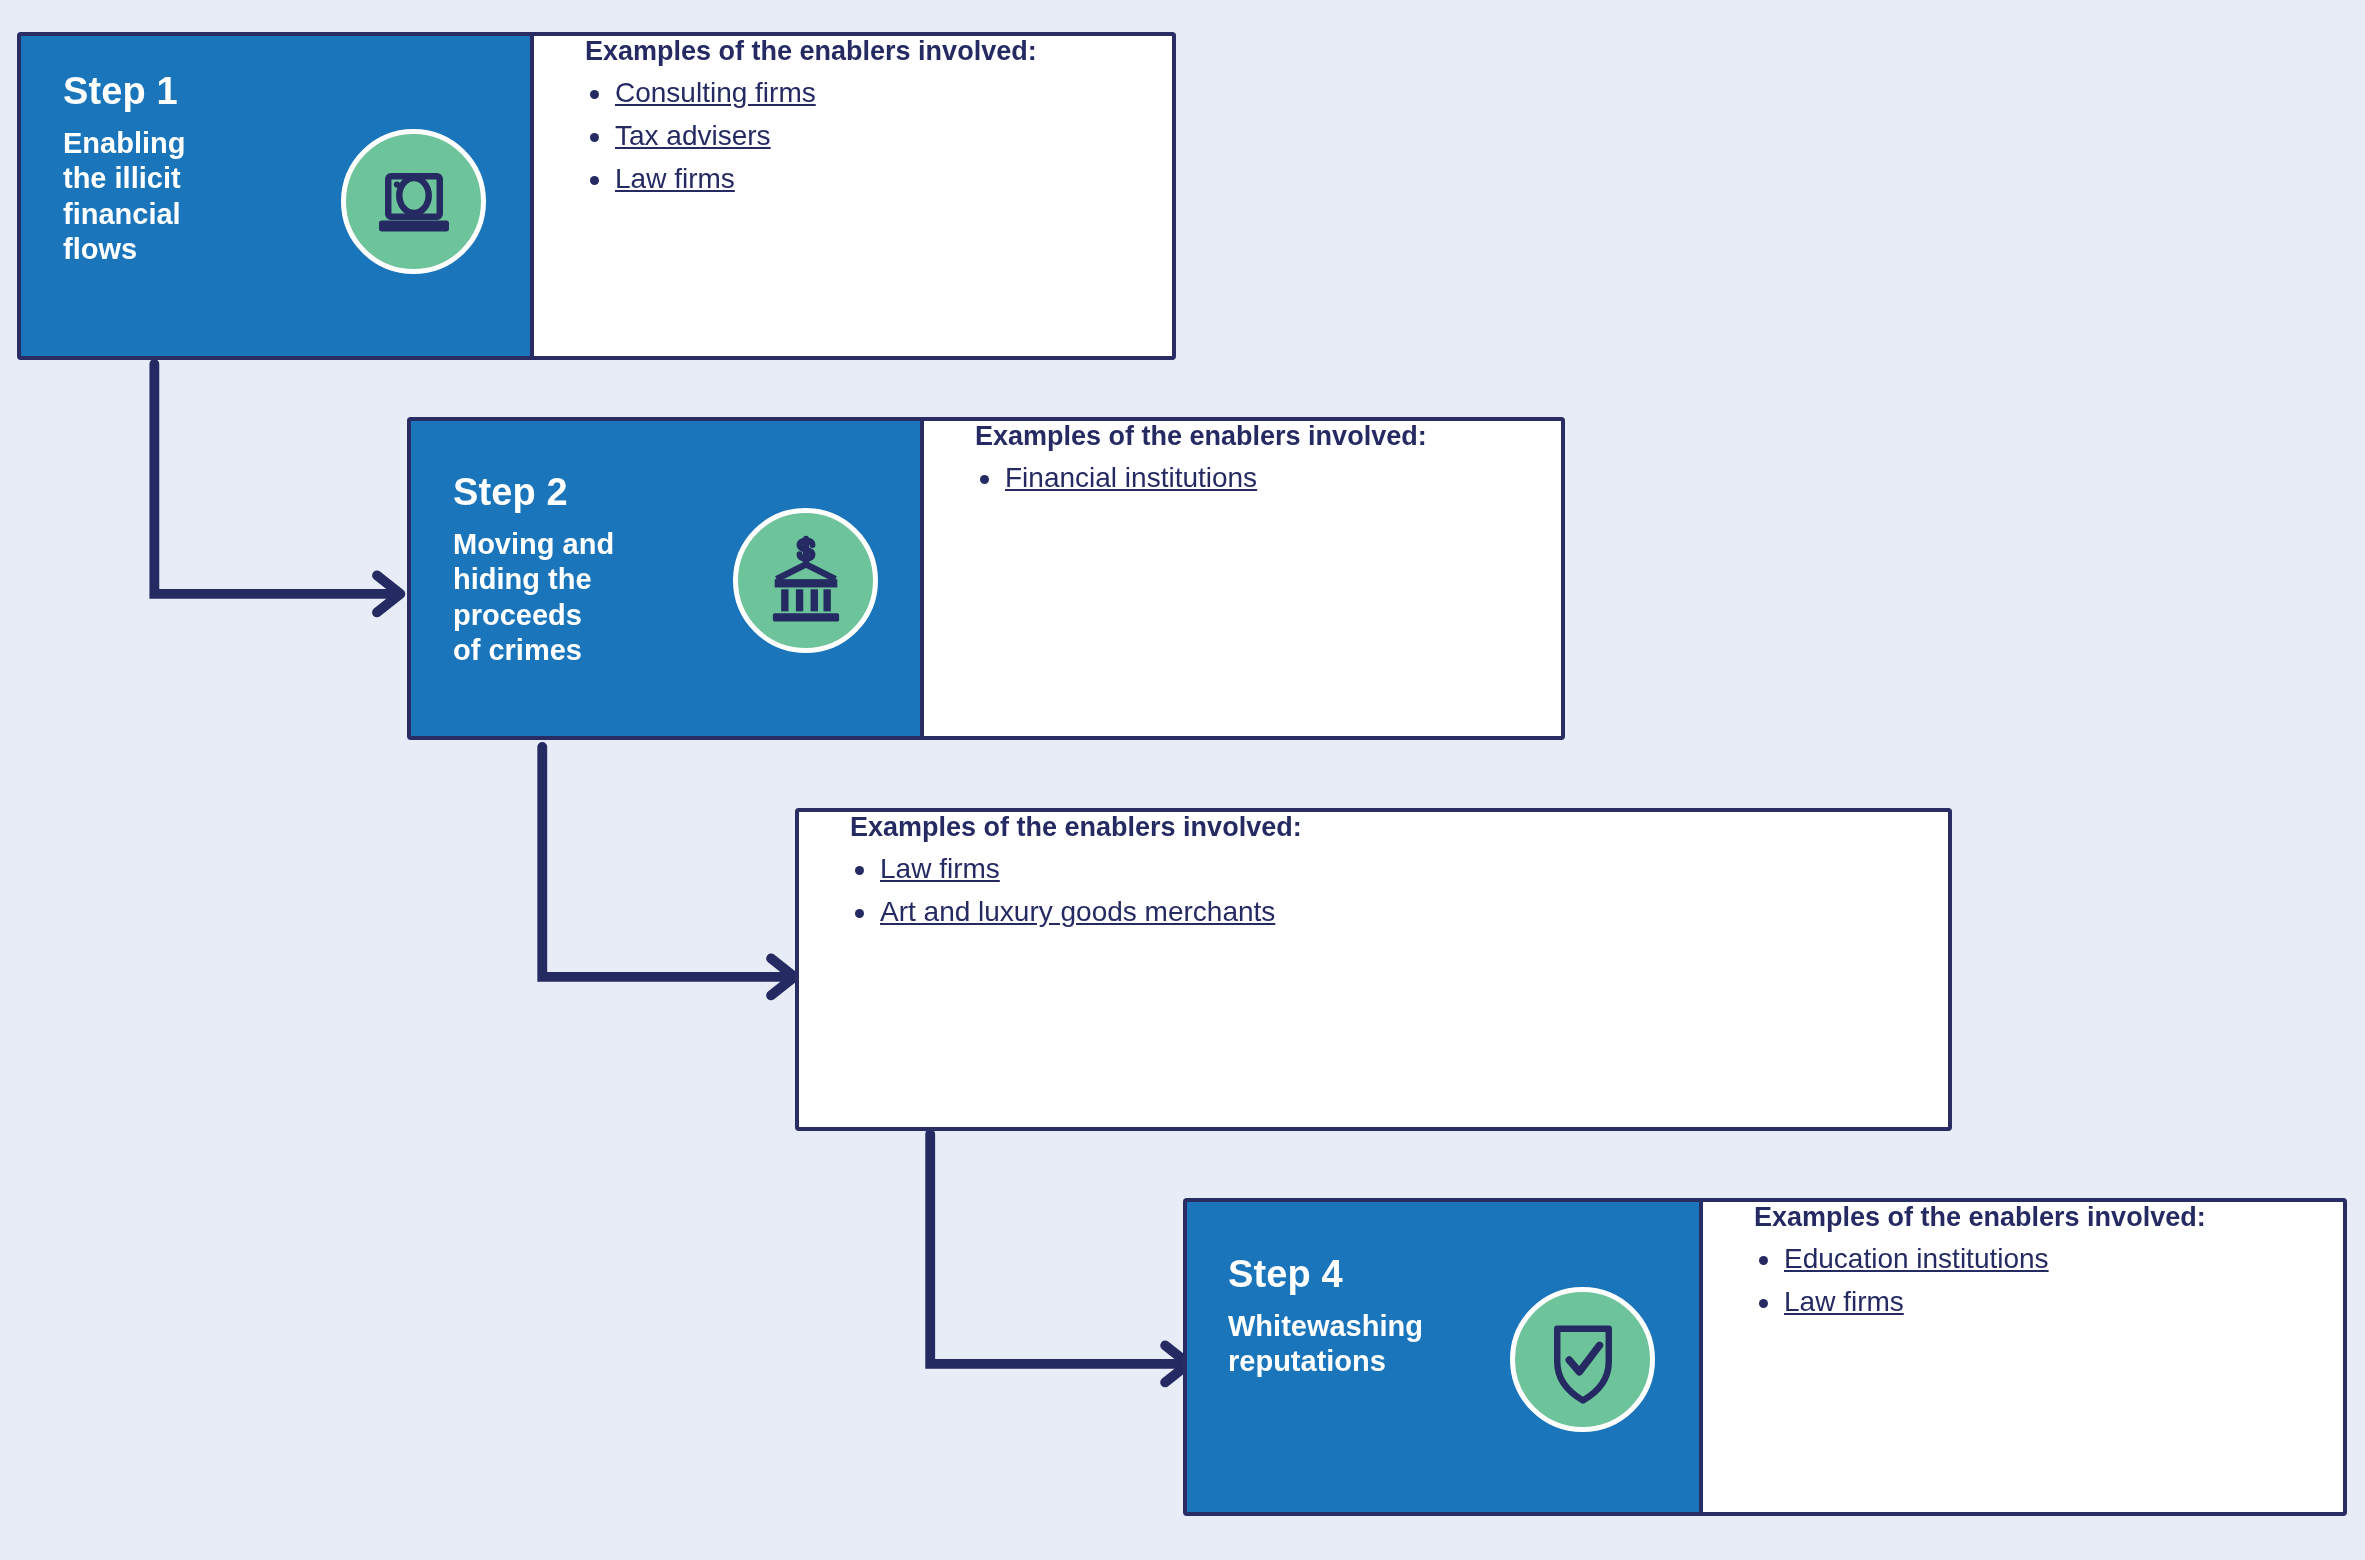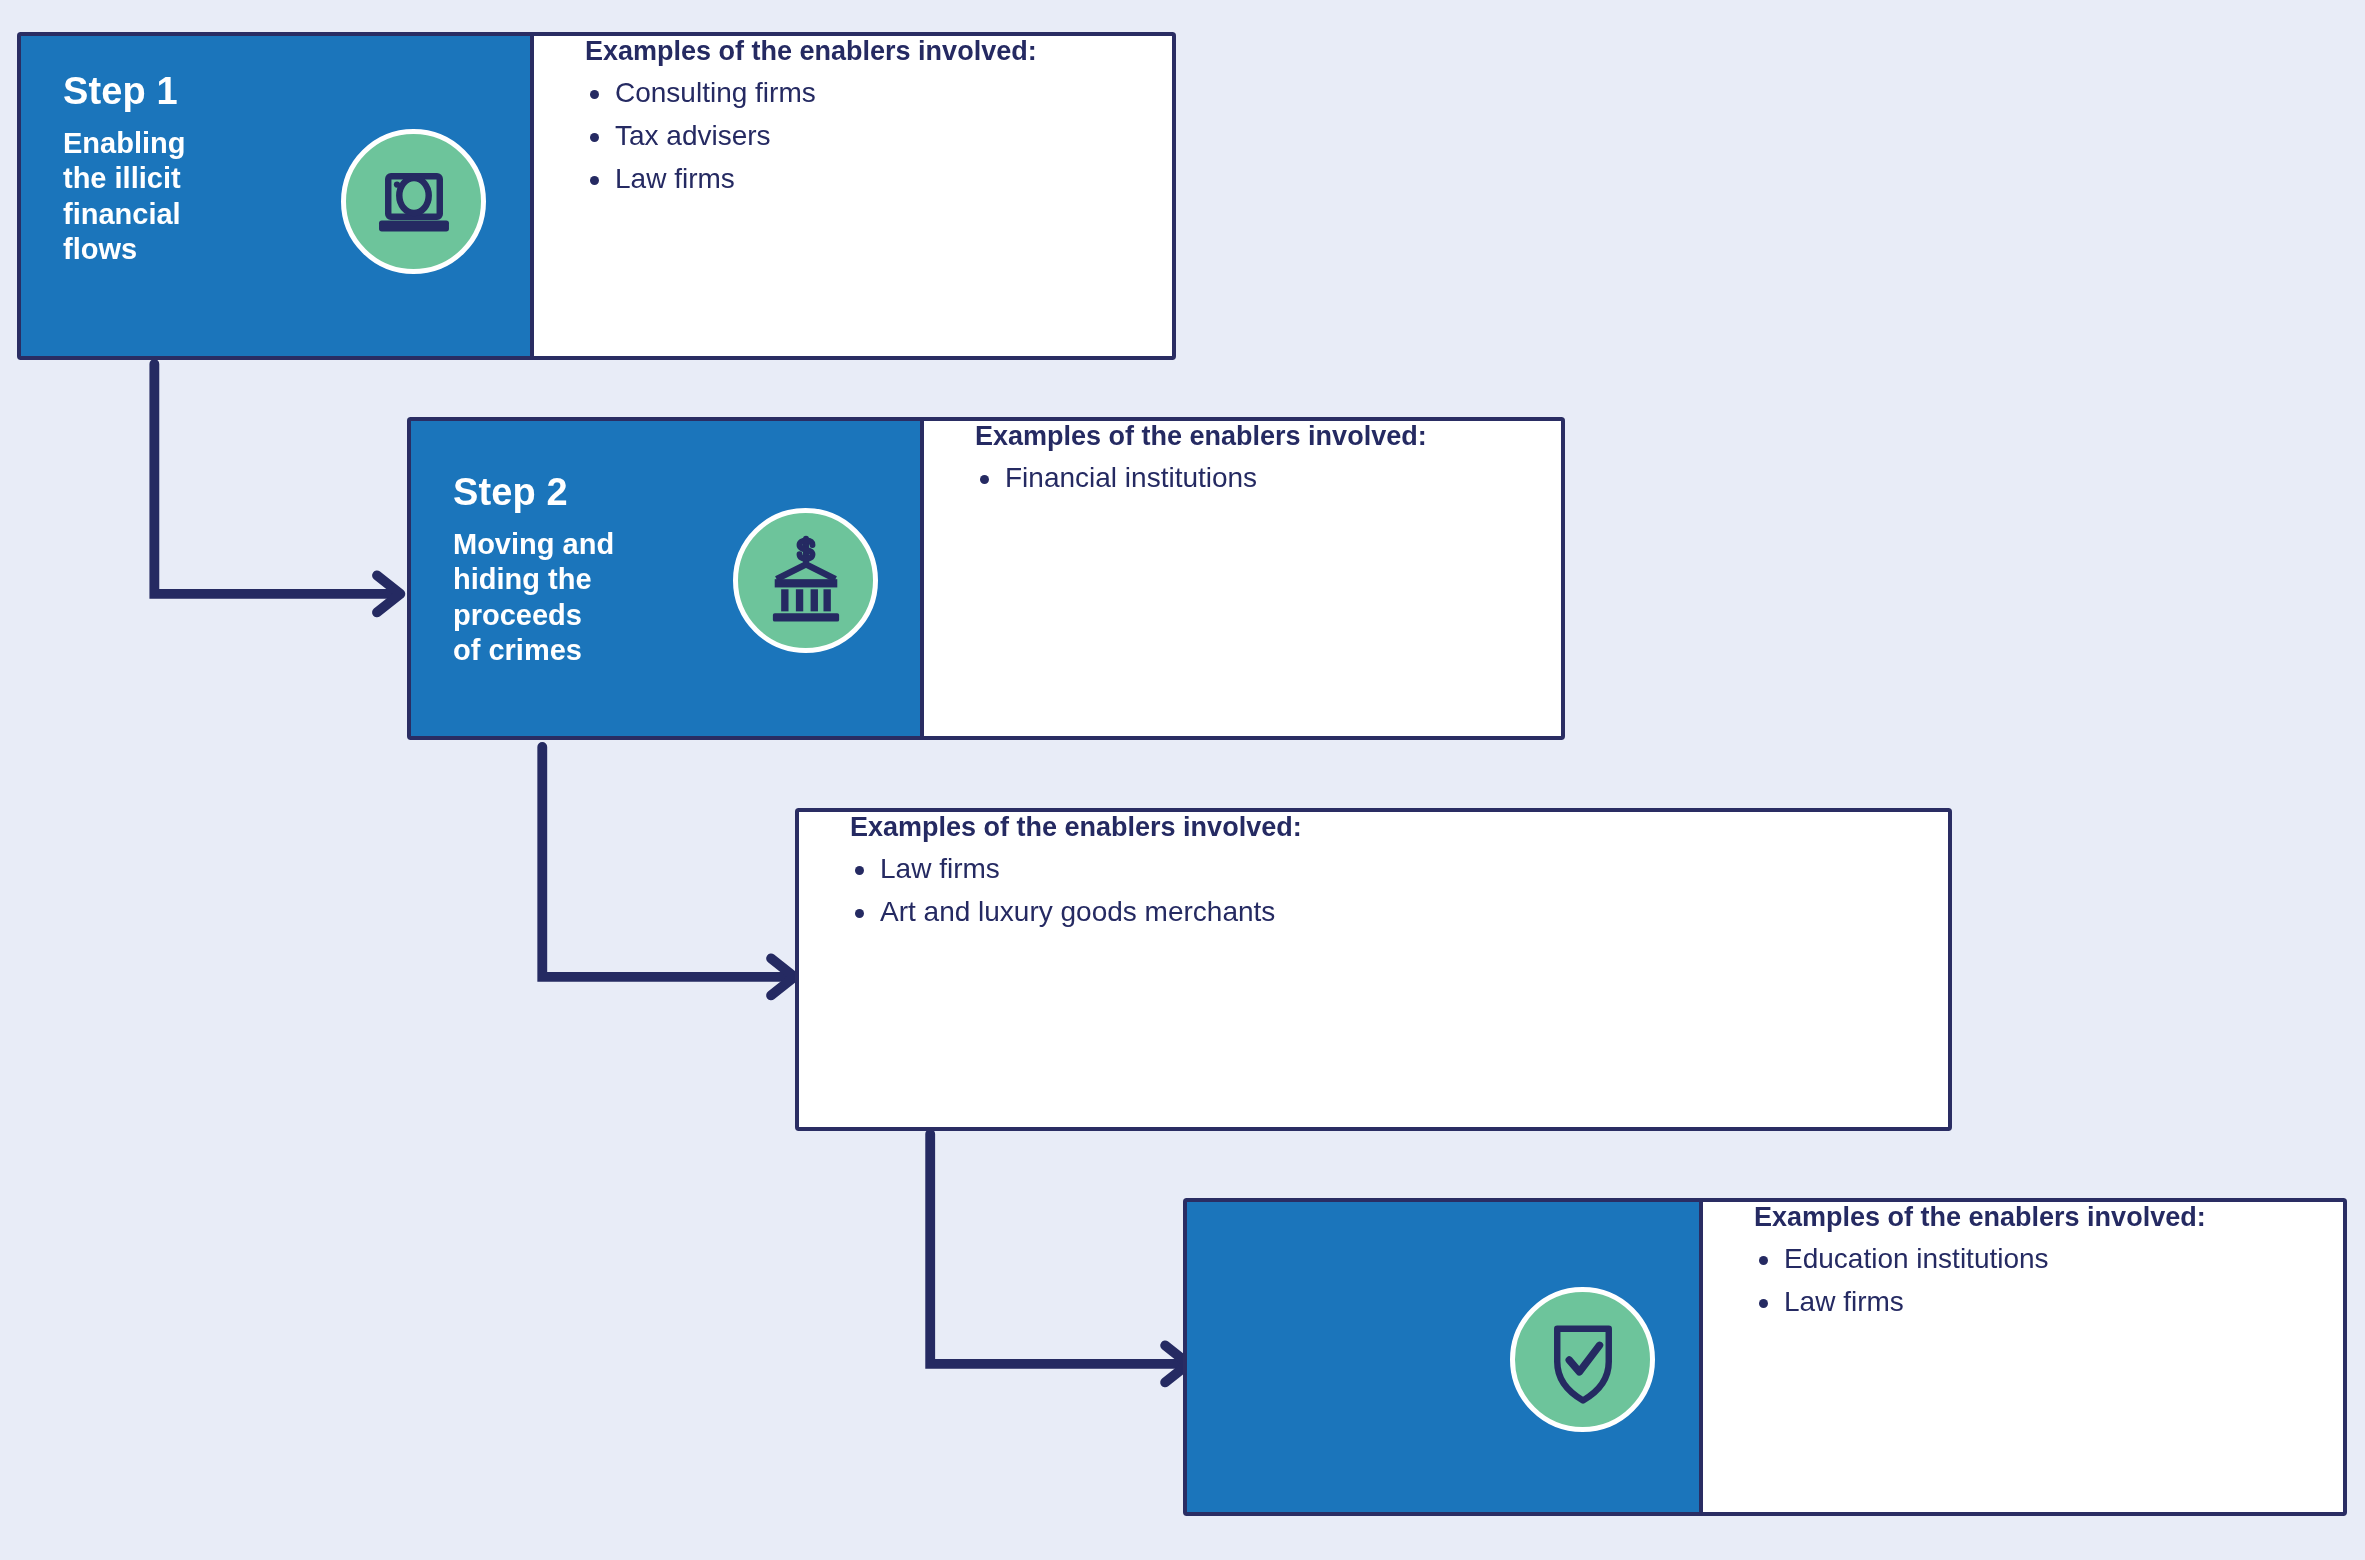--- a/index.html
+++ b/index.html
@@ -83,20 +83,21 @@
     margin:0;padding:0;
   }
   ul.enablers li{
     font-size:28px;
     color:#252a62;
     line-height:1.0;
     margin:0 0 15px 0;
     padding-left:30px;
     position:relative;
     white-space:nowrap;
+    text-decoration:underline;
   }
   ul.enablers li:last-child{margin-bottom:0;}
   ul.enablers li::before{
     content:"";
     position:absolute;
     left:5px;top:11px;
     width:9.2px;height:9.2px;
     border-radius:50%;
     background:#252a62;
   }
@@ -201,20 +202,25 @@
         <ul class="enablers">
           <li>Law firms</li>
           <li>Art and luxury goods merchants</li>
         </ul>
       </div>
     </div>
   </div>
 
   <div class="card" style="left:1183px;top:1198px;width:1164px;height:318px;">
     <div class="left" style="width:516px;">
+      <div class="steplabelwrap" style="left:41px;top:53px;">
+        <div class="step-title">Step 4</div>
+        <div class="step-sub">Whitewashing
+reputations</div>
+      </div>
       <div class="badge" style="left:323px;top:85px;width:145px;height:145px;">
         <svg width="92" height="92" viewBox="0 0 100 100">
           <path d="M22 16 L78 16 L78 52 C78 74 64 86 50 94 C36 86 22 74 22 52 Z" fill="none" stroke="#252a62" stroke-width="7" stroke-linejoin="round"></path>
           <path d="M35 50 L46 63 L68 34" fill="none" stroke="#252a62" stroke-width="8" stroke-linecap="round" stroke-linejoin="round"></path>
         </svg>
       </div>
     </div>
     <div class="right">
       <div style="padding:0 0 37px 51px;">
         <div class="enablers-title">Examples of the enablers involved:</div>

